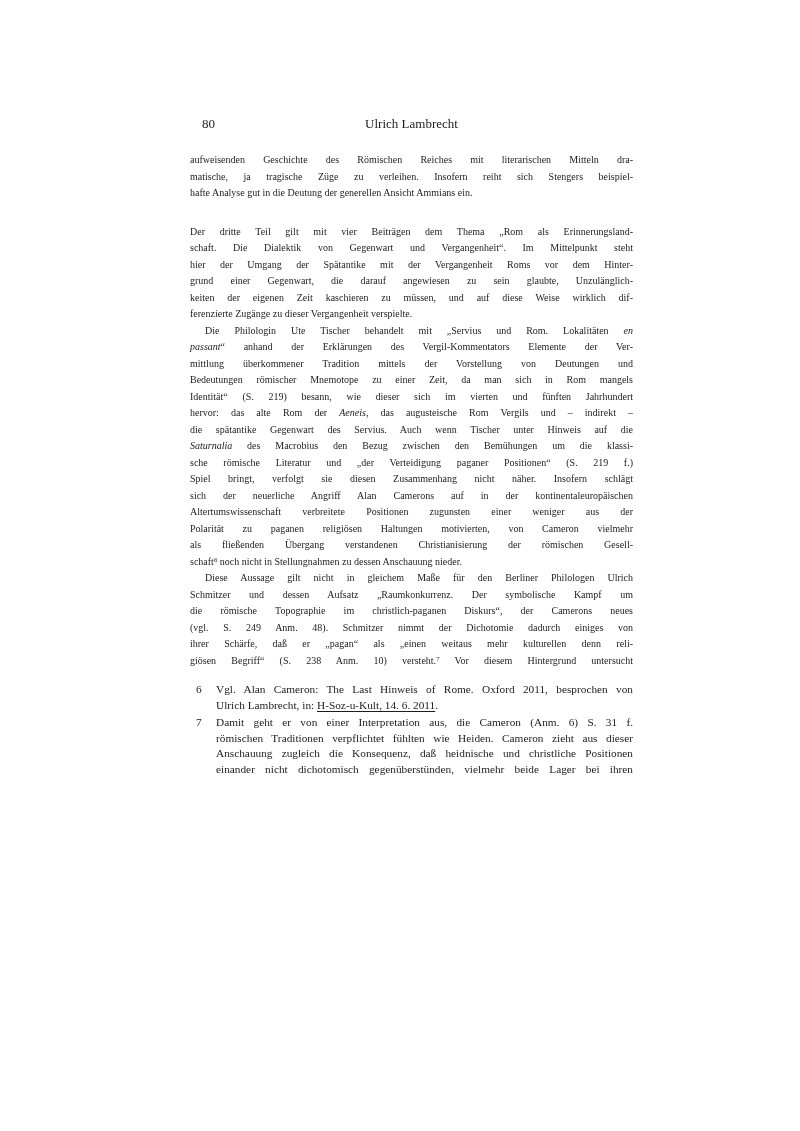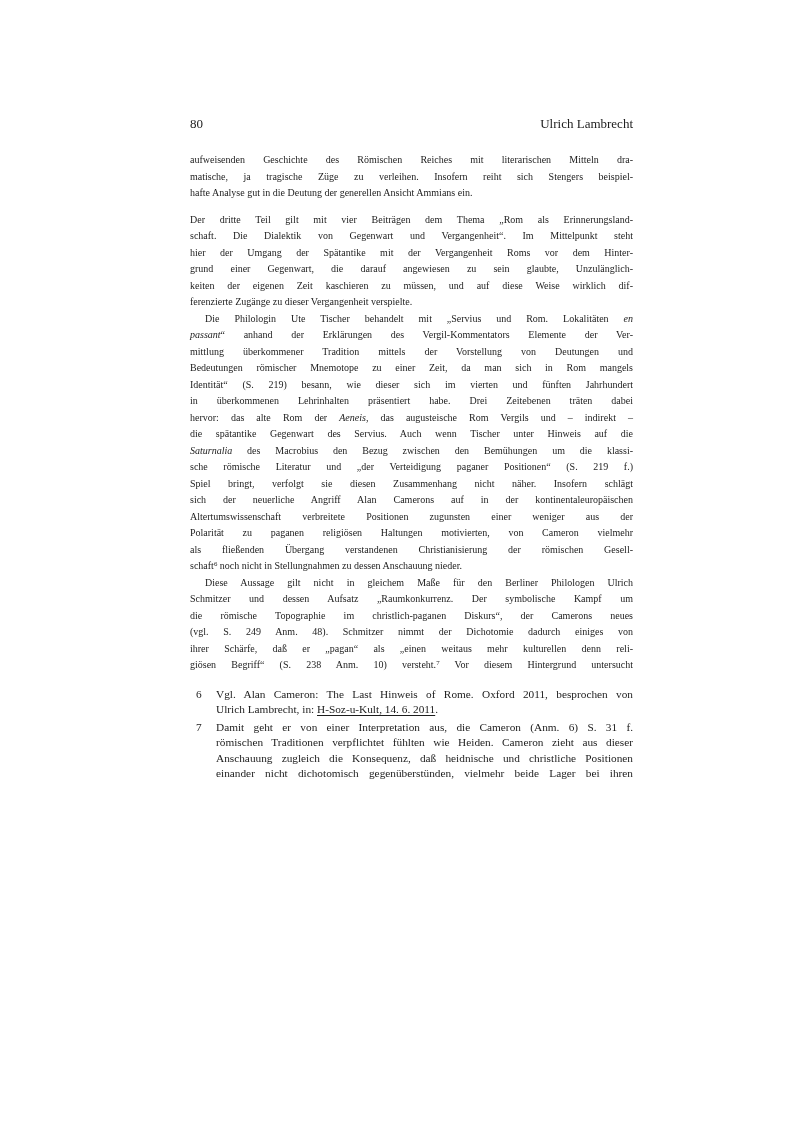--- a/index.html
+++ b/index.html
@@ -15,25 +15,25 @@
     position: absolute;
     left: 190px; top: 116px;
     width: 443px;
   }
   .header {
     position: relative;
     height: 16px;
     font-size: 13px;
     margin-bottom: 20px;
   }
-  .page-num { position: absolute; left: 0; top: 0; }
-  .running-title { display: block; text-align: right; }
+  .page-num { position: absolute; left: 12px; top: 0; }
+  .running-title { display: block; text-align: center; }
   .body-text { font-size: 10px; line-height: 16.5px; }
   .para { margin: 0; }
-  .para.space-before { margin-top: 10px; }
+  .para.space-before { margin-top: 22px; }
   .para.indent .line:first-child { text-indent: 15px; }
   .line { text-align: justify; text-align-last: justify; }
   .line.endline { text-align-last: left; }
   .italic { font-style: italic; }
   .sup { font-size: 0.68em; line-height: 0; vertical-align: 0.5em; }
   .link { text-decoration: underline; text-underline-offset: 2px; }
   .footnotes { margin-top: 13px; font-size: 11.3px; line-height: 15.5px; }
   .footnote { display: flex; }
   .footnote + .footnote { margin-top: 2px; }
   .fn-num { flex: none; margin-left: 6px; width: 9px; margin-right: 11px; }
@@ -60,21 +60,20 @@
         <div class="line"><span>grund einer Gegenwart, die darauf angewiesen zu sein glaubte, Unzulänglich-</span></div>
         <div class="line"><span>keiten der eigenen Zeit kaschieren zu müssen, und auf diese Weise wirklich dif-</span></div>
         <div class="line endline"><span>ferenzierte Zugänge zu dieser Vergangenheit verspielte.</span></div>
       </div>
       <div class="para indent">
         <div class="line"><span>Die Philologin Ute Tischer behandelt mit „Servius und Rom. Lokalitäten </span><span class="italic">en</span></div>
         <div class="line"><span class="italic">passant</span><span>“ anhand der Erklärungen des Vergil-Kommentators Elemente der Ver-</span></div>
         <div class="line"><span>mittlung überkommener Tradition mittels der Vorstellung von Deutungen und</span></div>
         <div class="line"><span>Bedeutungen römischer Mnemotope zu einer Zeit, da man sich in Rom mangels</span></div>
         <div class="line"><span>Identität“ (S. 219) besann, wie dieser sich im vierten und fünften Jahrhundert</span></div>
-        <div class="line"><span>in überkommenen Lehrinhalten präsentiert habe. Drei Zeitebenen träten dabei</span></div>
         <div class="line"><span>hervor: das alte Rom der </span><span class="italic">Aeneis</span><span>, das augusteische Rom Vergils und – indirekt –</span></div>
         <div class="line"><span>die spätantike Gegenwart des Servius. Auch wenn Tischer unter Hinweis auf die</span></div>
         <div class="line"><span class="italic">Saturnalia</span><span> des Macrobius den Bezug zwischen den Bemühungen um die klassi-</span></div>
         <div class="line"><span>sche römische Literatur und „der Verteidigung paganer Positionen“ (S. 219 f.)</span></div>
         <div class="line"><span>Spiel bringt, verfolgt sie diesen Zusammenhang nicht näher. Insofern schlägt</span></div>
         <div class="line"><span>sich der neuerliche Angriff Alan Camerons auf in der kontinentaleuropäischen</span></div>
         <div class="line"><span>Altertumswissenschaft verbreitete Positionen zugunsten einer weniger aus der</span></div>
         <div class="line"><span>Polarität zu paganen religiösen Haltungen motivierten, von Cameron vielmehr</span></div>
         <div class="line"><span>als fließenden Übergang verstandenen Christianisierung der römischen Gesell-</span></div>
         <div class="line endline"><span>schaft</span><span class="sup">6</span><span> noch nicht in Stellungnahmen zu dessen Anschauung nieder.</span></div>

